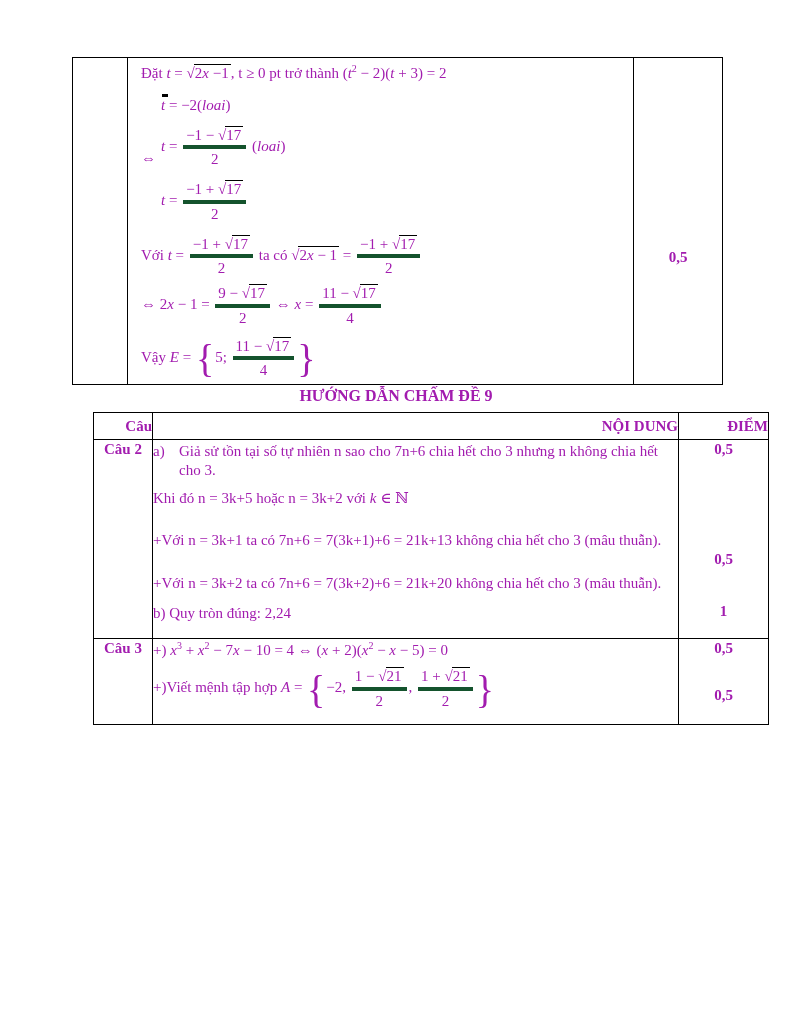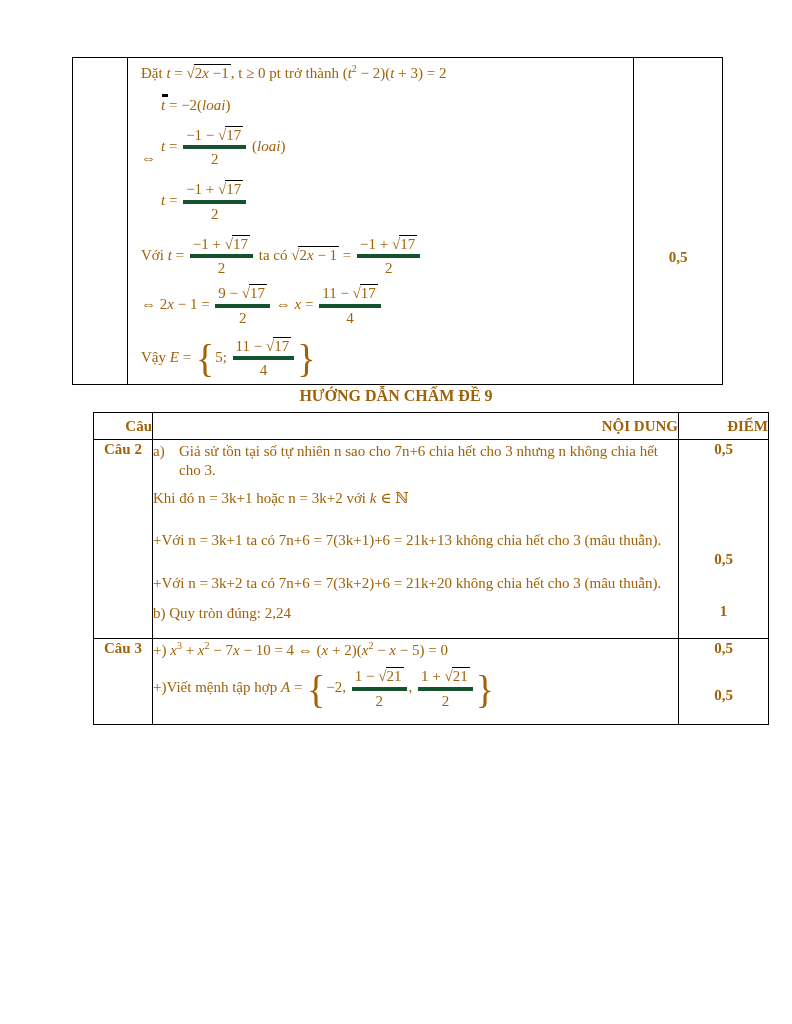--- a/index.html
+++ b/index.html
@@ -1,19 +1,19 @@
 <!DOCTYPE html>
 <html><head>
 <meta charset="utf-8">
 <style>
   html,body { margin:0; padding:0; background:#ffffff; }
   .page {
     position:relative; width:792px; height:1024px; background:#ffffff;
     font-family:"Liberation Serif","DejaVu Serif","DejaVu Sans",serif;
-    color:#a16207; font-size:15px; line-height:1.25; overflow:hidden;
+    color:#a21caf; font-size:15px; line-height:1.25; overflow:hidden;
   }
 
   
   .top-table {
     position:absolute; left:72px; top:57px; width:651px; height:328px;
     display:flex; border:1px solid #000; box-sizing:border-box;
   }
   .tt-c1 { width:55px; flex:none; border-right:1px solid #000; box-sizing:border-box; }
   .tt-c2 { width:506px; flex:none; border-right:1px solid #000; box-sizing:border-box; padding:5px 4px 0 13px; }
   .tt-c3 { flex:1; display:flex; justify-content:center; align-items:center; font-weight:bold; padding-top:72px; box-sizing:border-box; }
@@ -133,21 +133,21 @@
     </tr>
 
 
     <tr class="row-cau2">
       <td class="cell-label">Câu 2</td>
       <td class="cell-content">
         <div class="item-a">
           <span class="marker">a)</span>
           <span class="atext">Giả sử tồn tại số tự nhiên n sao cho 7n+6 chia hết cho 3 nhưng n không chia hết cho 3.</span>
         </div>
-        <div class="p-khido"><span>Khi đó n = 3k+1 hoặc n = 3k+2 với  </span><span class="mi">k</span><span> ∈ ℕ</span></div>
+        <div class="p-khido"><span>Khi đó n = 3k+5 hoặc n = 3k+2 với  </span><span class="mi">k</span><span> ∈ ℕ</span></div>
         <div class="p-case">+Với n = 3k+1 ta có 7n+6 = 7(3k+1)+6 = 21k+13 không chia hết cho 3 (mâu thuẫn).</div>
         <div class="p-case">+Với n = 3k+2 ta có 7n+6 = 7(3k+2)+6 = 21k+20 không chia hết cho 3 (mâu thuẫn).</div>
         <div class="p-b">b) Quy tròn đúng: 2,24</div>
       </td>
       <td class="cell-points">
         <div>0,5</div>
         <div class="pt2-1">0,5</div>
         <div class="pt2-2">1</div>
       </td>
     </tr>

